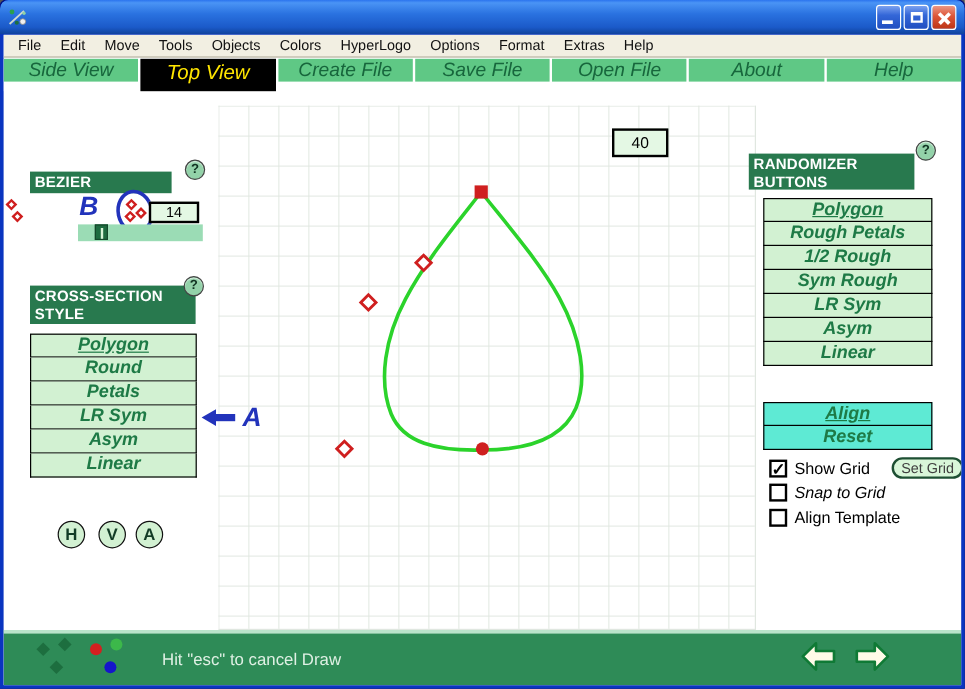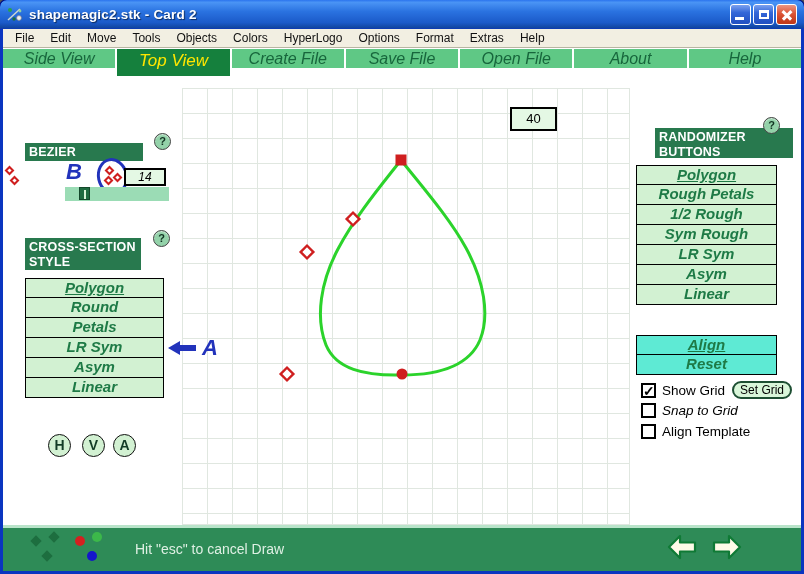--- a/index.html
+++ b/index.html
@@ -23,21 +23,21 @@
 
   
   .content{ position:absolute; left:3px; top:29px; width:798px; height:542px; background:#fff; overflow:hidden; }
 
   .menubar{ position:absolute; left:0; top:0; width:798px; height:19px; background:#f2efe2; border-bottom:1px solid #b8b4a2; display:flex; align-items:center; padding-left:4px; }
   .menu-item{ font-size:12px; color:#111; padding:0 8px; cursor:default; }
 
   .tabbar{ position:absolute; left:0; top:20px; width:798px; height:27px; display:flex; background:#fff; }
   .tab{ flex:1; height:19px; margin-right:2px; background:#5fc885; color:#17663c; font-size:16px; font-weight:normal; font-style:italic; text-align:center; line-height:19px; }
   .tab:last-child{ margin-right:0; }
-  .tab.active{ height:27px; background:#15803d; color:#ffe600; font-size:17px; line-height:24px; }
+  .tab.active{ height:27px; background:#000000; color:#ffe600; font-size:17px; line-height:24px; }
 
   
   .canvas{ position:absolute; left:179px; top:59px; width:448px; height:437px; background:#fff;
     background-image:linear-gradient(#e0e7e0 1px, transparent 1px), linear-gradient(90deg,#e0e7e0 1px, transparent 1px);
     background-size:25px 25px; border-right:1px solid #e0e7e0; border-bottom:1px solid #e0e7e0; }
   .canvas svg{ position:absolute; left:0; top:0; }
 
   .value-box{ position:absolute; background:#e4f8e4; border:2px solid #000; font-size:13px; color:#000; text-align:center; }
 
   
@@ -58,21 +58,21 @@
 
   .round-btn{ position:absolute; width:23px; height:23px; border-radius:50%; background:#d2f1d2; border:1.5px solid #111; color:#123c26; font-size:14px; font-weight:bold; text-align:center; line-height:21px; }
 
   .arrow-a-head{ position:absolute; width:0; height:0; border-top:7px solid transparent; border-bottom:7px solid transparent; border-right:12px solid #2233bb; }
   .arrow-a-tail{ position:absolute; background:#2233bb; }
 
   
   .check-row{ position:absolute; display:flex; align-items:center; }
   .checkbox{ width:15px; height:15px; background:#fff; border:2px solid #000; font-size:14px; font-weight:bold; line-height:12px; text-align:center; color:#000; }
   .check-label{ font-size:13.5px; color:#000; margin-left:6px; white-space:nowrap; }
-  .pill-btn{ margin-left:7px; background:#d9f6d9; border:2px solid #1e4f33; border-radius:9px; font-size:12px; color:#000000; padding:0 6px; line-height:14px; white-space:nowrap; }
+  .pill-btn{ margin-left:18px; background:#d9f6d9; border:2px solid #1e4f33; border-radius:9px; font-size:12px; color:#404040; padding:0 6px; line-height:14px; white-space:nowrap; }
 
   
   .statusbar{ position:absolute; left:0; top:496px; width:798px; height:46px; background:#2e8b57; border-top:3px solid #b9e4ca; }
   .status-msg{ position:absolute; left:132px; top:13px; color:#dff0e4; font-size:14px; }
   .dot{ position:absolute; }
   .dot.dia{ width:8px; height:8px; background:#1d6e3f; transform:rotate(45deg); }
   .dot.cir{ width:10px; height:10px; border-radius:50%; }
   .nav-arrow{ position:absolute; width:30px; height:28px; }
 </style>
 </head>
@@ -83,21 +83,20 @@
   <div class="titlebar">
     <span class="app-icon">
       <svg width="18" height="18" viewBox="0 0 18 18">
         <path d="M2 14 L14 3" stroke="#cfd8cf" stroke-width="1.5" fill="none"></path>
         <circle cx="4" cy="4" r="2" fill="#2aa04e"></circle>
         <circle cx="13" cy="12" r="2.4" fill="#efefef" stroke="#888" stroke-width="0.7"></circle>
         <circle cx="8" cy="13" r="1.7" fill="#1d6e3f"></circle>
         <circle cx="14" cy="5" r="1.4" fill="#8fd0a5"></circle>
       </svg>
     </span>
-    <span class="title-text">shapemagic2.stk - Card 2</span>
     <span class="winbtns">
       <span class="winbtn">
           <span class="glyph-min"></span>
         </span>
       <span class="winbtn">
           <span class="glyph-max"></span>
         </span>
       <span class="winbtn close">
           <span class="glyph-x1"></span>
           <span class="glyph-x2"></span>
@@ -149,29 +148,29 @@
 
     <div class="blue-note" style="left:63px; top:130px;">B</div>
 
     <span class="red-diamond" style="left:3px; top:138px;"></span>
     <span class="red-diamond" style="left:8px; top:148px;"></span>
     <span class="red-diamond" style="left:103px; top:138px;"></span>
     <span class="red-diamond" style="left:111px; top:145px;"></span>
     <span class="red-diamond" style="left:102px; top:148px;"></span>
     <span class="blue-ellipse" style="left:94px; top:129px;"></span>
 
-    <div class="value-box" style="left:121px; top:139px; width:42px; height:18px; line-height:14px; font-size:12px;font-style:italic;">14</div>
+    <div class="value-box" style="left:121px; top:139px; width:42px; height:18px; line-height:14px; font-size:12px;">14</div>
 
     <div class="slider-track" style="left:62px; top:158px; width:104px; height:14px;">
       <div class="slider-thumb" style="left:14px; top:0; width:11px; height:13px;">
           <i></i>
         </div>
     </div>
 
-    <div class="panel-header" style="left:22px; top:209px; width:116px; height:32px;">
+    <div class="panel-header" style="left:22px; top:209px; width:138px; height:32px;">
       <div>CROSS-SECTION</div>
       <div>STYLE</div>
     </div>
     <div class="help-icon" style="left:150px; top:201px;">?</div>
 
     <div class="btn-col" style="left:22px; top:249px; width:139px;">
       <div class="g-btn">Polygon</div>
       <div class="g-btn">Round</div>
       <div class="g-btn">Petals</div>
       <div class="g-btn">LR Sym</div>
@@ -180,21 +179,21 @@
     </div>
 
     <span class="arrow-a-head" style="left:165px; top:312px;"></span>
     <span class="arrow-a-tail" style="left:176px; top:316px; width:17px; height:6px;"></span>
     <div class="blue-note" style="left:199px; top:306px;">A</div>
 
     <div class="round-btn" style="left:45px; top:405px;">H</div>
     <div class="round-btn" style="left:79px; top:405px;">V</div>
     <div class="round-btn" style="left:110px; top:405px;">A</div>
 
-    <div class="panel-header" style="left:652px; top:99px; width:138px; height:30px;">
+    <div class="panel-header" style="left:621px; top:99px; width:138px; height:30px;">
       <div>RANDOMIZER</div>
       <div>BUTTONS</div>
     </div>
     <div class="help-icon" style="left:760px; top:88px;">?</div>
 
     <div class="btn-col" style="left:633px; top:136px; width:141px;">
       <div class="g-btn">Polygon</div>
       <div class="g-btn">Rough Petals</div>
       <div class="g-btn">1/2 Rough</div>
       <div class="g-btn">Sym Rough</div>

